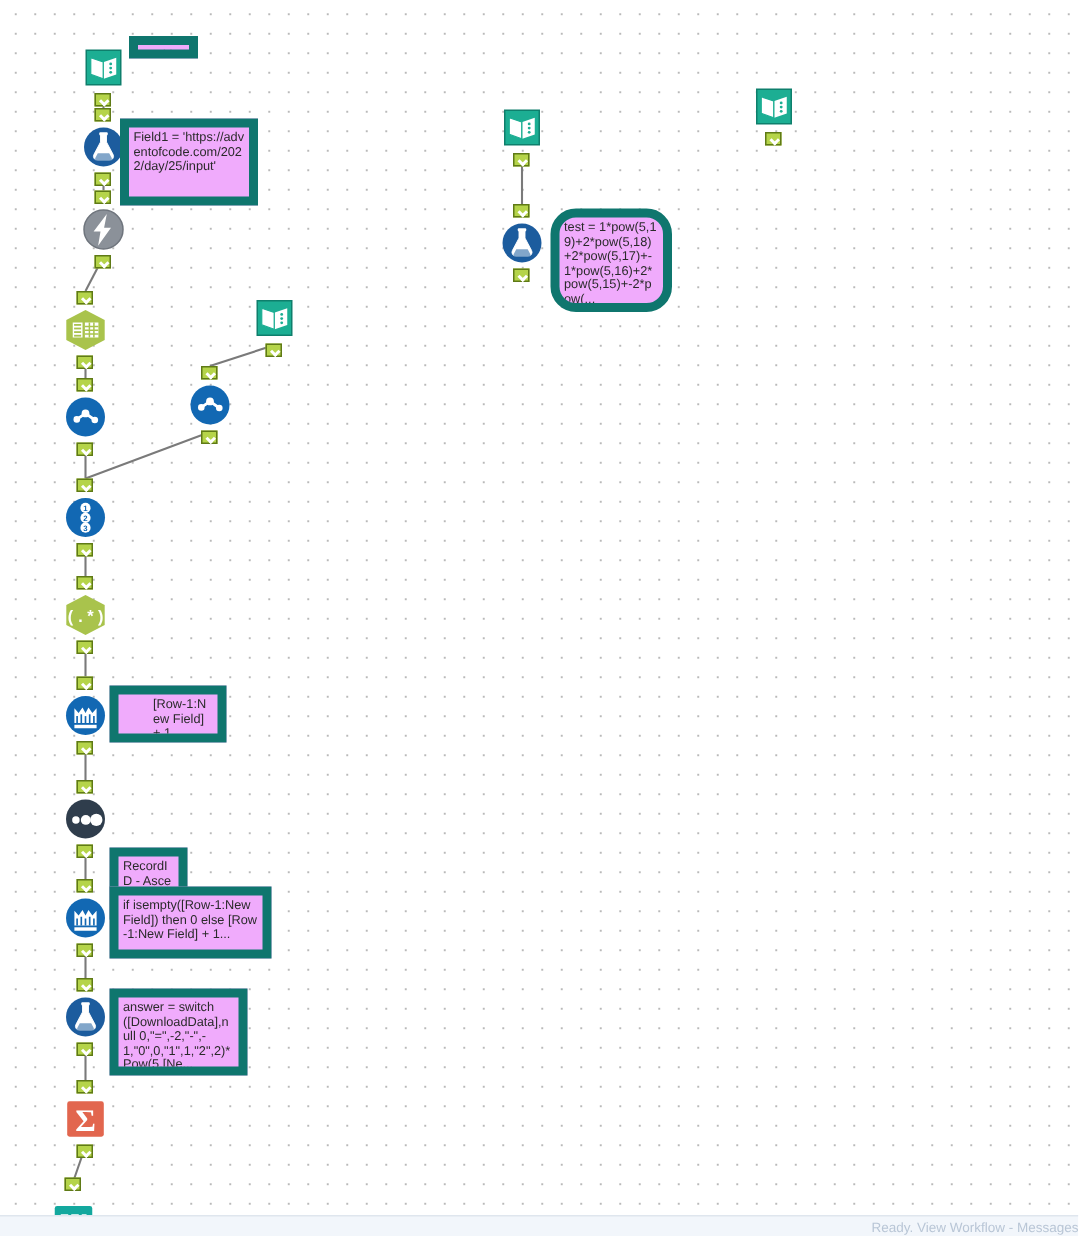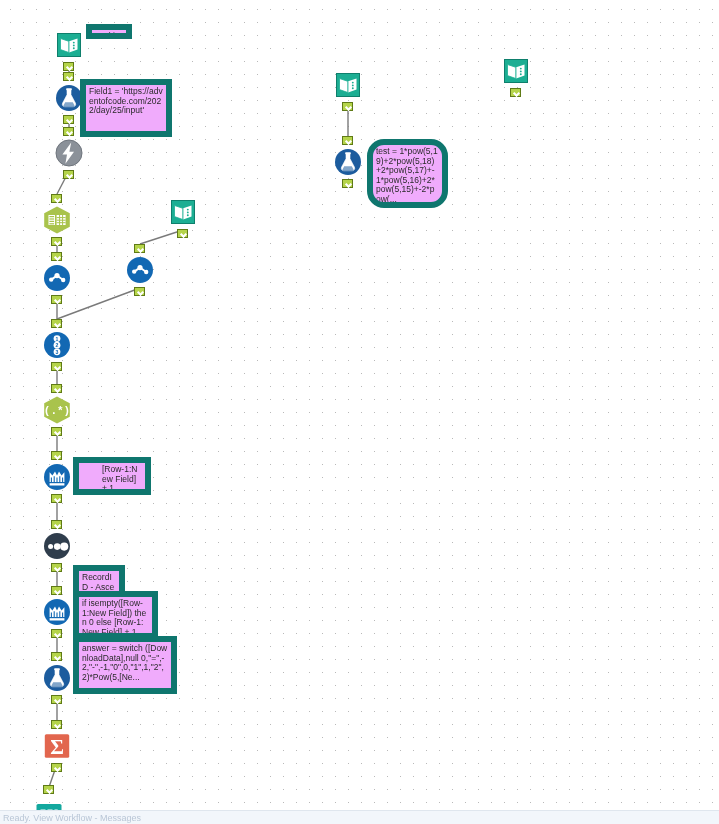--- a/index.html
+++ b/index.html
@@ -32,20 +32,21 @@
     width: 719px; height: 14px;
     background: #f2f6fb;
     border-top: 1px solid #dfe6ee;
     font-size: 9px;
     color: #b9c6d6;
     line-height: 14px;
     padding-left: 3px;
     box-sizing: border-box;
     overflow: hidden;
     white-space: nowrap;
+    text-align: right;
   }
   
   #wires { position: absolute; left: 0; top: 0; width: 719px; height: 810px; pointer-events: none; }
   
   .node {
     position: absolute;
     width: 30px; height: 30px;
     box-sizing: border-box;
   }
   .node svg { display: block; width: 30px; height: 30px; }
@@ -272,18 +273,18 @@
         <circle cx="19.8" cy="18.2" r="0.95" fill="#1cae93"></circle>
       </svg></span><span class="anchor out"></span></div>
     </div>
 
   <div id="annos-layer">
       <div class="anno label" id="anno-cookie-csv" style="left: 86px; top: 24px; width: 46px; height: 15px;">cookie.csv</div>
       <div class="anno" id="anno-field1" style="left: 80px; top: 79px; width: 92px; height: 58px;">Field1 = 'https://adventofcode.com/2022/day/25/input'</div>
       <div class="anno" id="anno-test-formula" style="left: 367px; top: 139px; width: 81px; height: 69px; border-radius: 17px;">test = 1*pow(5,19)+2*pow(5,18)+2*pow(5,17)+-1*pow(5,16)+2*pow(5,15)+-2*pow(...</div>
       <div class="anno" id="anno-multi-row-1" style="left: 73px; top: 457px; width: 78px; height: 38px; padding-left: 23px;">[Row-1:New Field] + 1</div>
       <div class="anno" id="anno-sort" style="left: 73px; top: 523px; width: 52px; height: 48px; margin-top: 42px;">RecordID - Ascending New Field - Descending</div>
-      <div class="anno" id="anno-multi-row-2" style="left: 73px; top: 591px; width: 85px; height: 48px;">if isempty([Row-1:New Field]) then 0 else [Row-1:New Field] + 1...</div>
-      <div class="anno" id="anno-answer-formula" style="left: 73px; top: 636px; width: 104px; height: 58px;">answer = switch ([DownloadData],null 0,"=",-2,"-",-1,"0",0,"1",1,"2",2)*Pow(5,[Ne...</div>
+      <div class="anno" id="anno-multi-row-2" style="left: 73px; top: 591px; width: 108px; height: 48px;">if isempty([Row-1:New Field]) then 0 else [Row-1:New Field] + 1...</div>
+      <div class="anno" id="anno-answer-formula" style="left: 73px; top: 659px; width: 92px; height: 58px;">answer = switch ([DownloadData],null 0,"=",-2,"-",-1,"0",0,"1",1,"2",2)*Pow(5,[Ne...</div>
     </div>
 
   <div id="statusbar">Ready. View Workflow - Messages</div>
 </div>
 
 </body></html>

